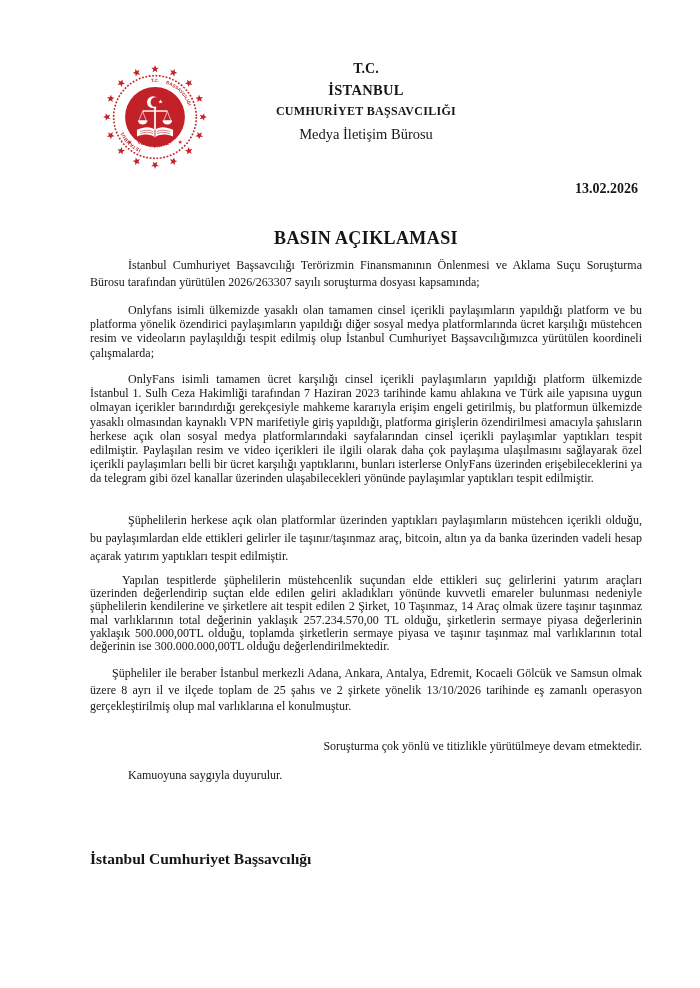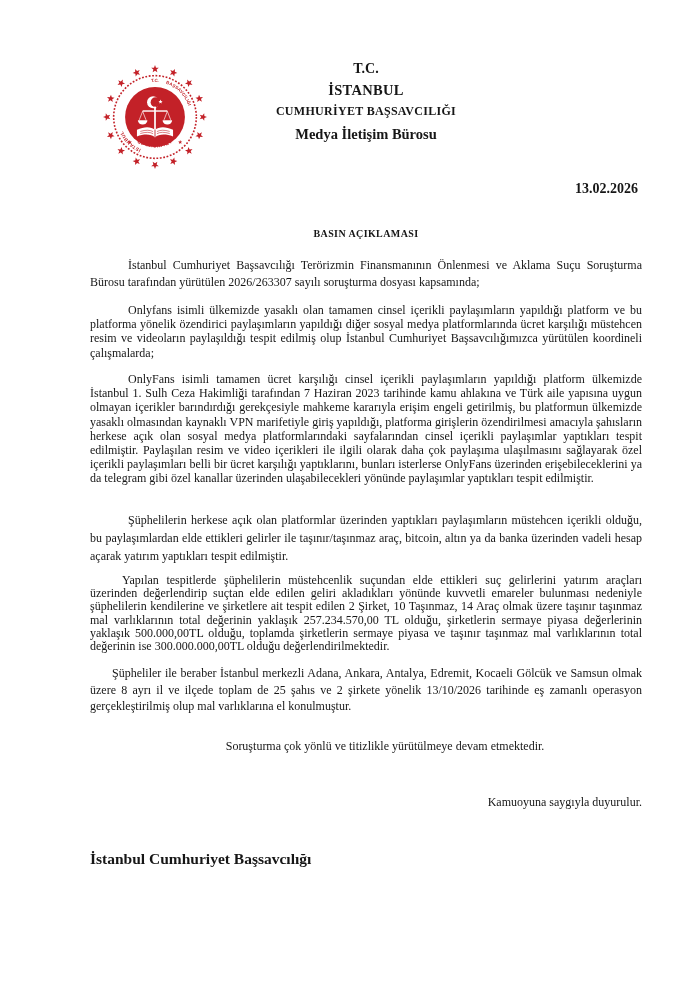--- a/index.html
+++ b/index.html
@@ -11,42 +11,42 @@
     font-family:"Liberation Serif","DejaVu Serif",serif;
     color:#161616;
     overflow:hidden;
   }
   
   .emblem{position:absolute;left:98px;top:60px;width:114px;height:114px;}
   .hdr{position:absolute;left:90px;top:60px;width:552px;text-align:center;}
   .hl1{font-size:14px;font-weight:bold;line-height:17.5px;}
   .hl2{font-size:14.5px;font-weight:bold;line-height:18px;margin-top:3.5px;letter-spacing:.3px;}
   .hl3{font-size:12px;font-weight:bold;line-height:19px;margin-top:3px;letter-spacing:.3px;}
-  .hl4{font-size:14.5px;line-height:18px;margin-top:3.5px;font-weight:bold;}
+  .hl4{font-size:14.5px;line-height:18px;margin-top:3.5px;}
   .date{
     position:absolute;left:90px;top:181px;width:548px;
     text-align:right;font-size:14px;font-weight:bold;
   }
   .title{
     position:absolute;left:90px;top:228px;width:552px;
-    text-align:center;font-size:10px;font-weight:bold;letter-spacing:.4px;
+    text-align:center;font-size:18px;font-weight:bold;letter-spacing:.4px;
   }
   
   .par{
     position:absolute;left:90px;width:552px;margin:0;
     font-size:12px;text-align:justify;text-indent:38px;
   }
   .p1{top:257px;line-height:17px;}
   .p2{top:303px;line-height:14.2px;}
   .p3{top:372px;line-height:14.2px;}
   .p4{top:511px;line-height:18px;}
   .p5{top:574px;line-height:13.2px;text-indent:32px;}
   .p6{top:665px;line-height:16.5px;text-indent:22px;}
-  .p7{top:739px;text-align:center;}
-  .p8{top:768px;text-align:right;margin-top:27px;}
+  .p7{top:739px;text-align:right;}
+  .p8{top:768px;text-align:left;}
   .sig{
     position:absolute;left:90px;top:850px;width:555px;
     text-align:left;font-size:15.5px;font-weight:bold;
   }
 </style>
 </head>
 <body>
 
 <div class="page">
 

